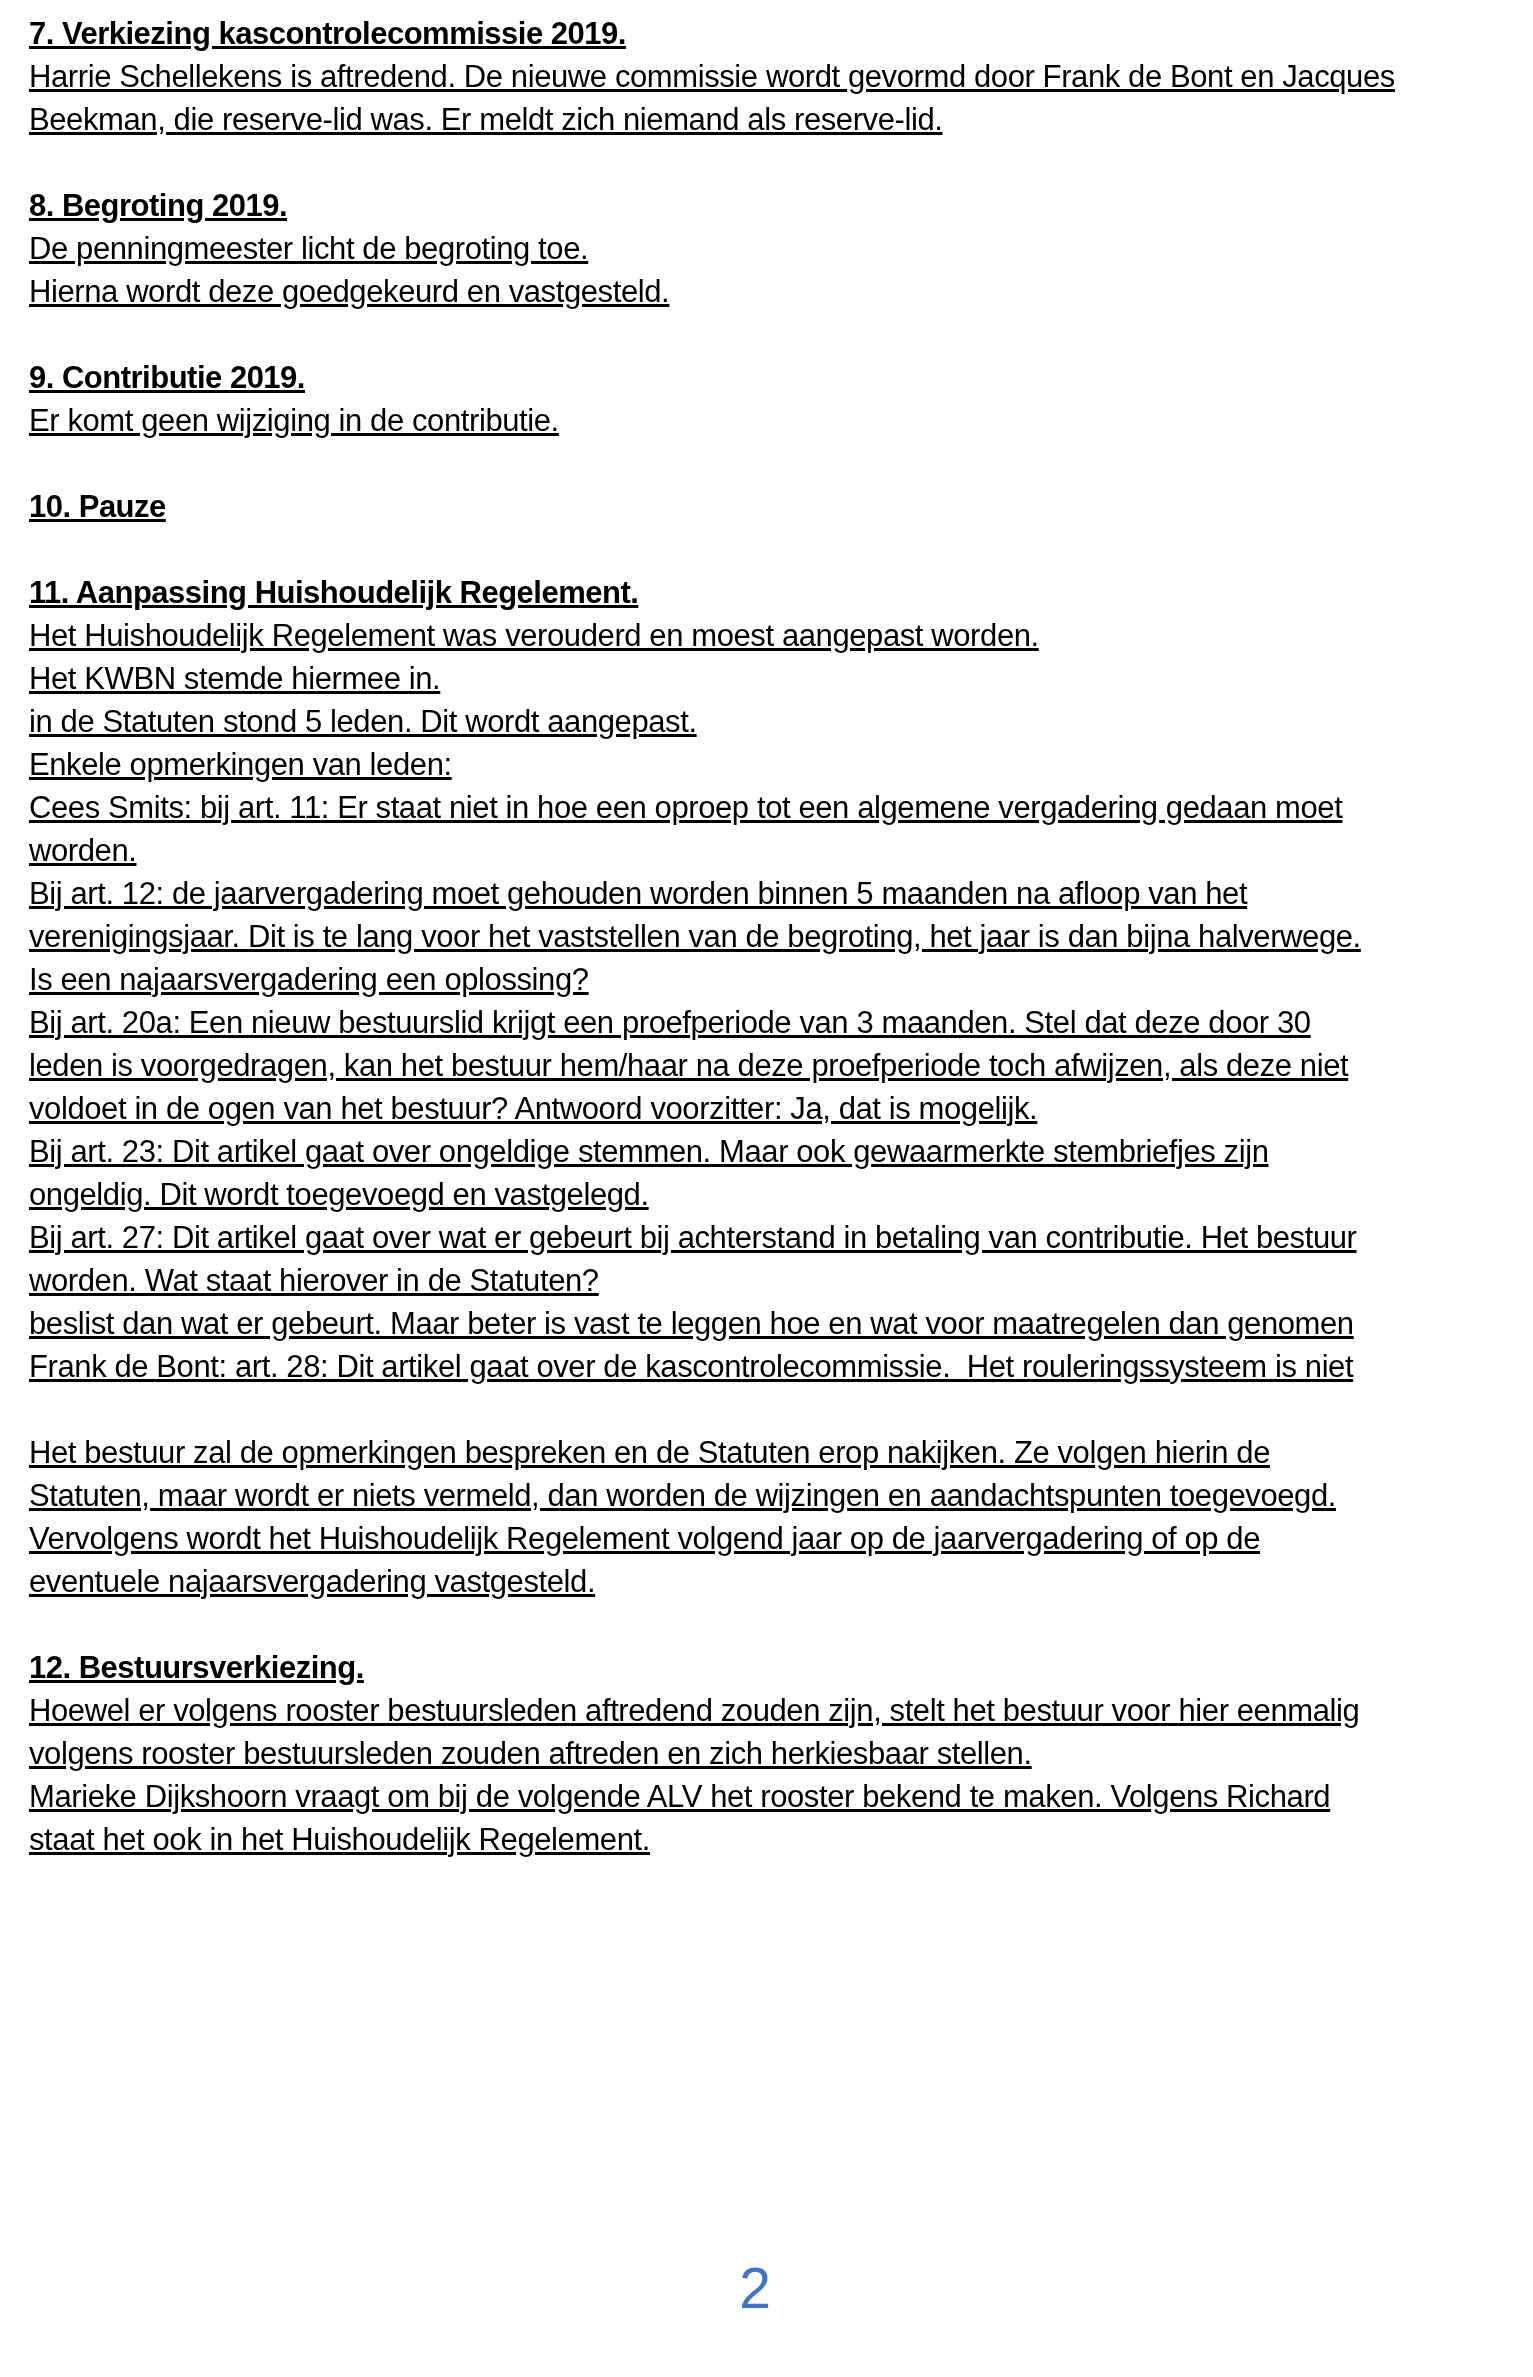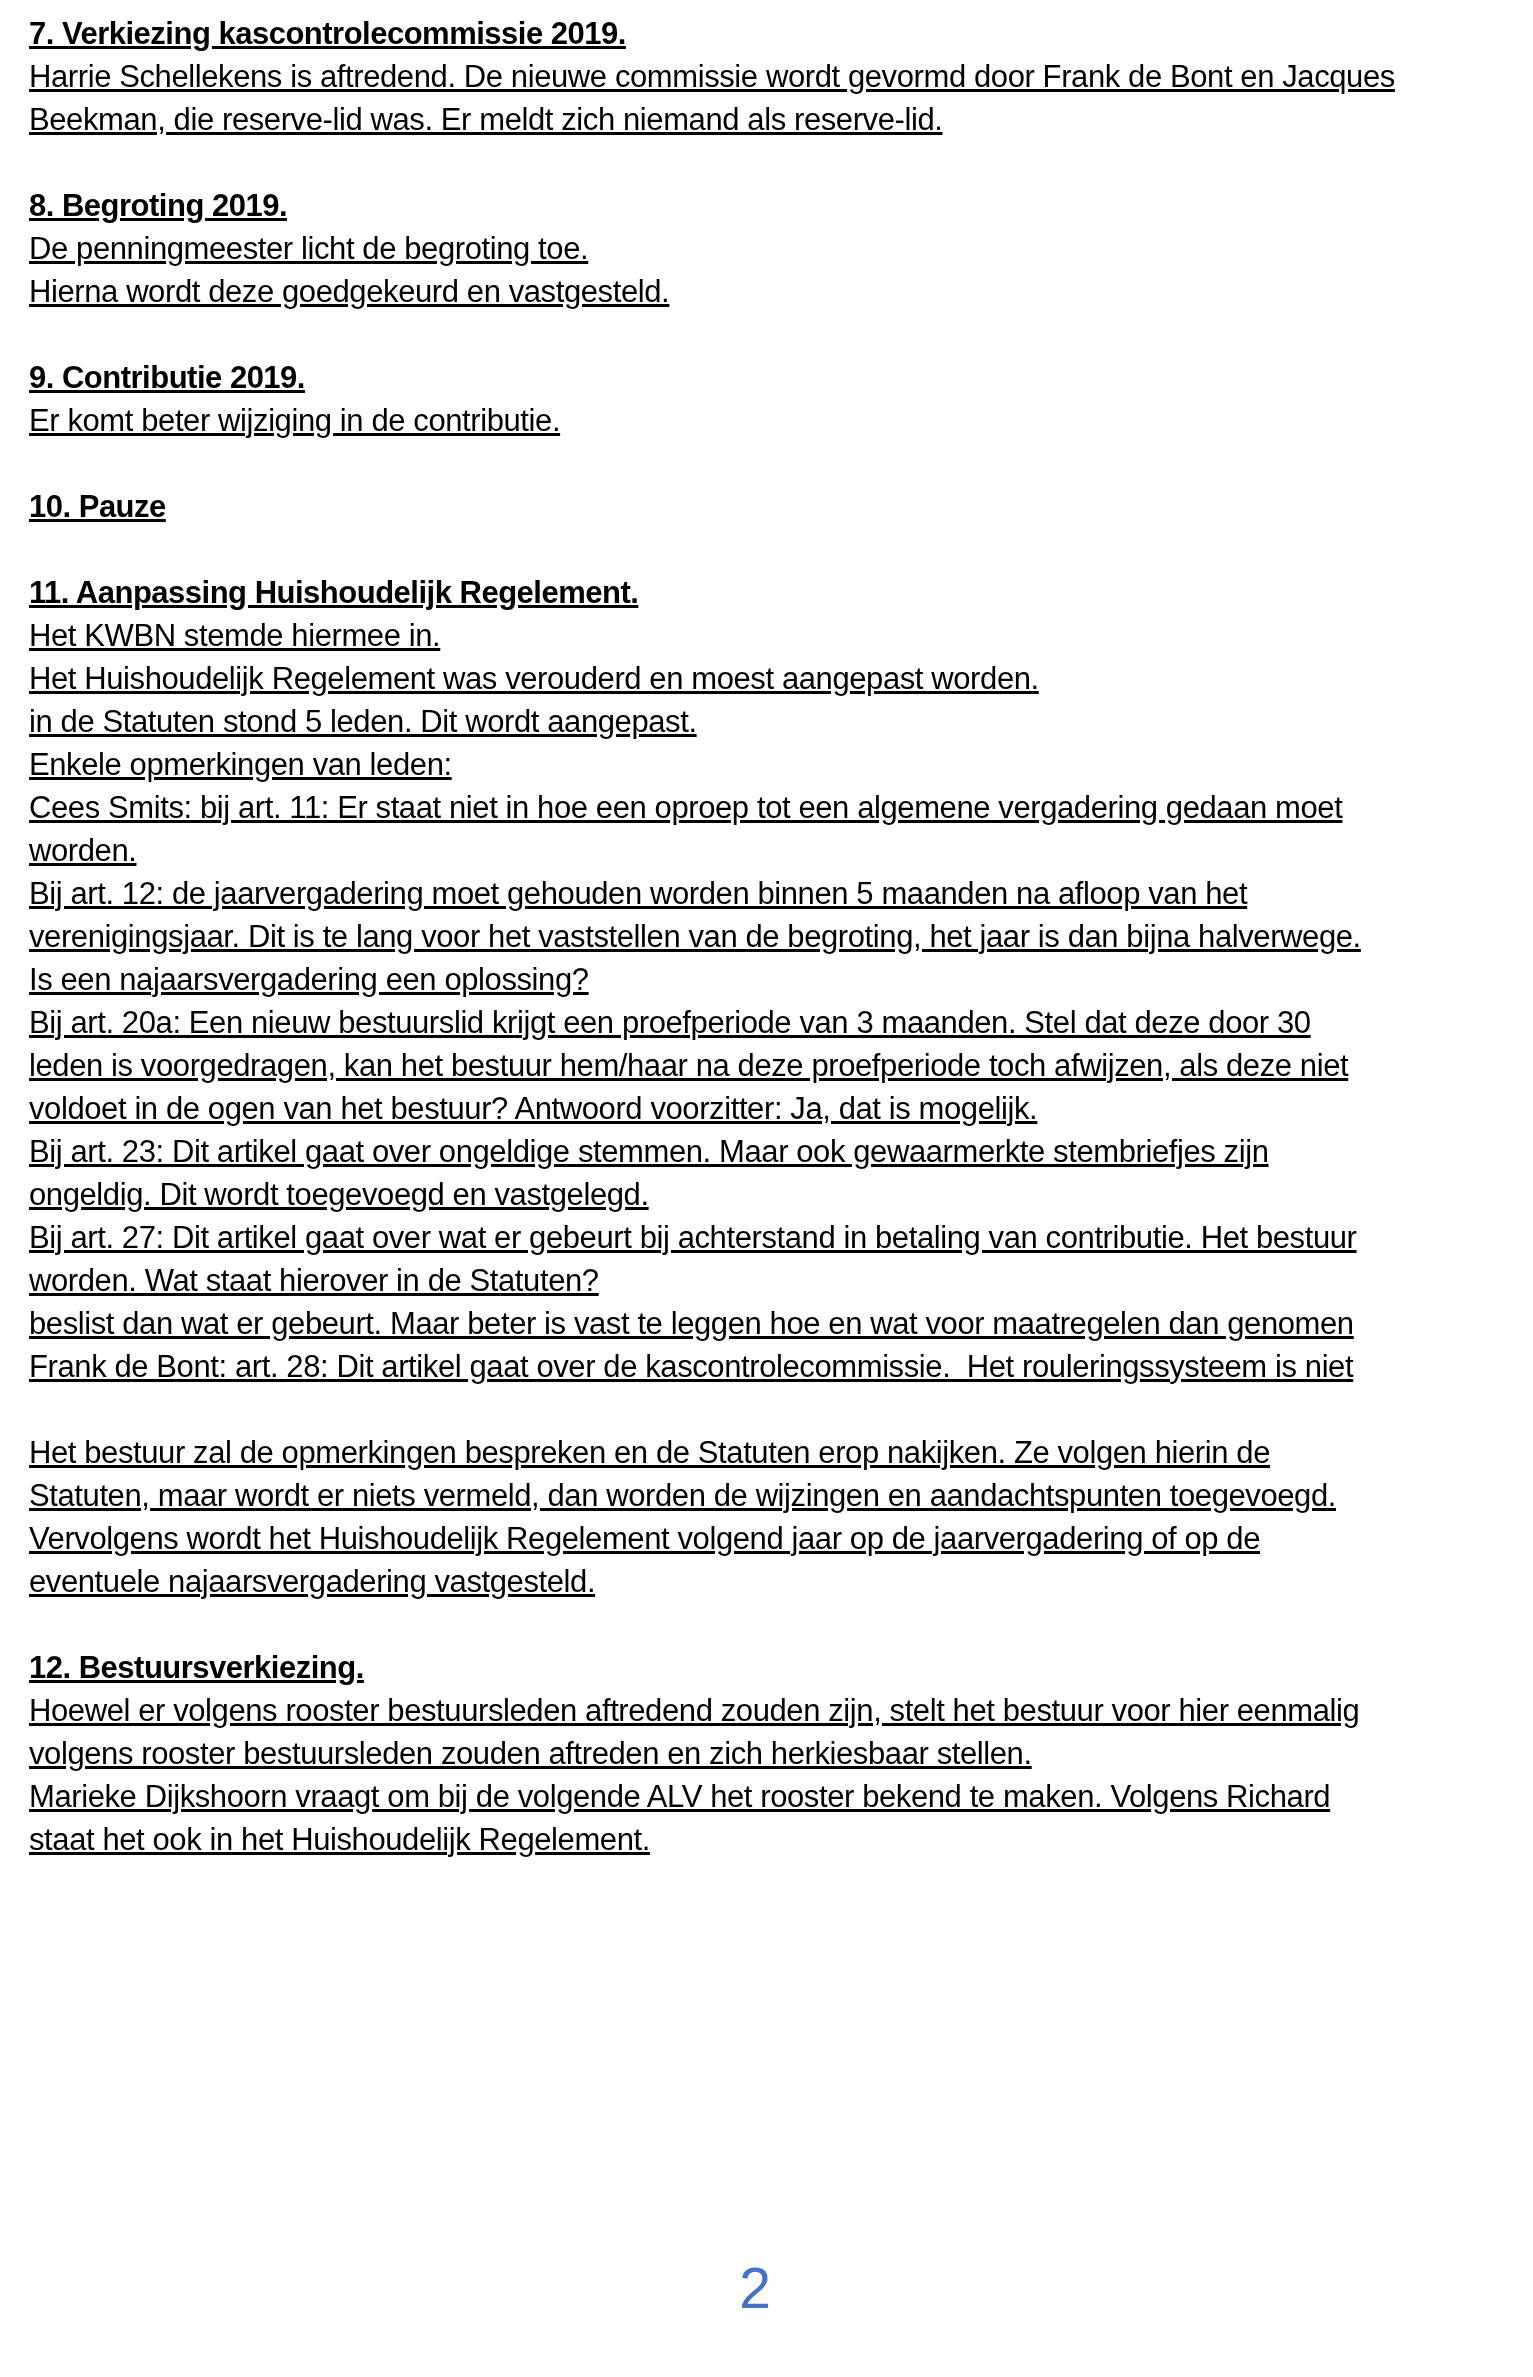--- a/index.html
+++ b/index.html
@@ -70,33 +70,33 @@
 
     <div>
       <p class="line heading">8. Begroting 2019.</p>
       <p class="line">De penningmeester licht de begroting toe.</p>
       <p class="line">Hierna wordt deze goedgekeurd en vastgesteld.</p>
     </div>
     <div class="blank"></div>
 
     <div>
       <p class="line heading">9. Contributie 2019.</p>
-      <p class="line">Er komt beter wijziging in de contributie.</p>
+      <p class="line">Er komt geen wijziging in de contributie.</p>
     </div>
     <div class="blank"></div>
 
     <div>
       <p class="line heading">10. Pauze</p>
     </div>
     <div class="blank"></div>
 
     <div>
       <p class="line heading">11. Aanpassing Huishoudelijk Regelement.</p>
+      <p class="line">Het Huishoudelijk Regelement was verouderd en moest aangepast worden.</p>
       <p class="line">Het KWBN stemde hiermee in.</p>
-      <p class="line">Het Huishoudelijk Regelement was verouderd en moest aangepast worden.</p>
       <p class="line">in de Statuten stond 5 leden. Dit wordt aangepast.</p>
       <p class="line">Enkele opmerkingen van leden:</p>
       <p class="line">Cees Smits: bij art. 11: Er staat niet in hoe een oproep tot een algemene vergadering gedaan moet</p>
       <p class="line">worden.</p>
       <p class="line">Bij art. 12: de jaarvergadering moet gehouden worden binnen 5 maanden na afloop van het</p>
       <p class="line">verenigingsjaar. Dit is te lang voor het vaststellen van de begroting, het jaar is dan bijna halverwege.</p>
       <p class="line">Is een najaarsvergadering een oplossing?</p>
       <p class="line">Bij art. 20a: Een nieuw bestuurslid krijgt een proefperiode van 3 maanden. Stel dat deze door 30</p>
       <p class="line">leden is voorgedragen, kan het bestuur hem/haar na deze proefperiode toch afwijzen, als deze niet</p>
       <p class="line">voldoet in de ogen van het bestuur? Antwoord voorzitter: Ja, dat is mogelijk.</p>

